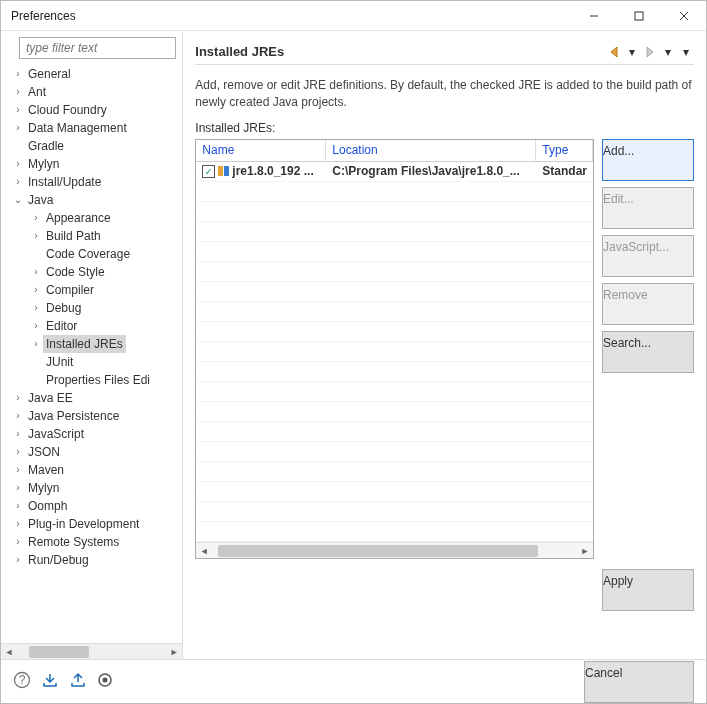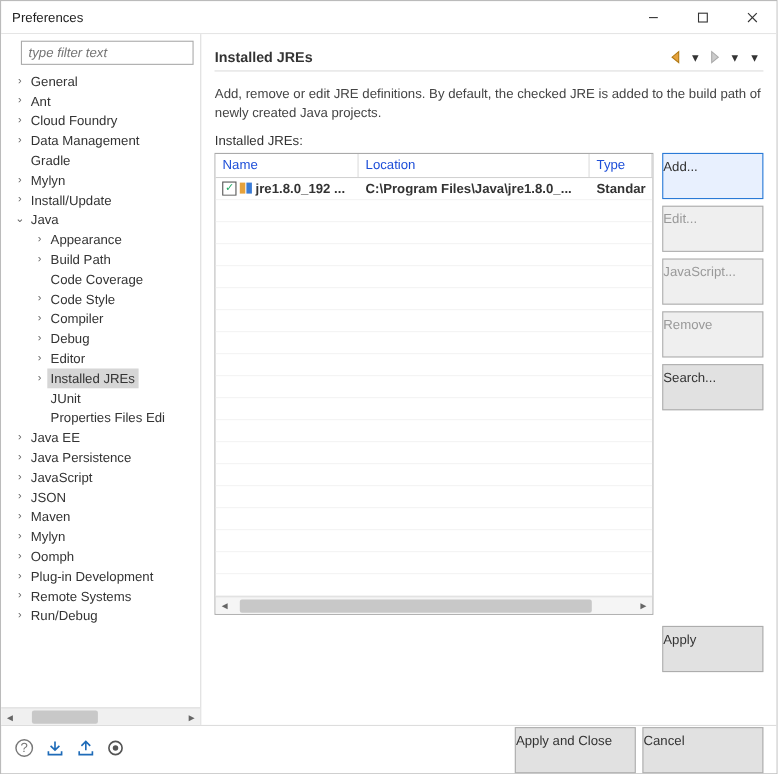--- a/index.html
+++ b/index.html
@@ -311,16 +311,15 @@
           </svg></span>
       <span><svg width="18" height="18">
             <path d="M3 12 L3 15 L15 15 L15 12" fill="none" stroke="#1e6bb8" stroke-width="1.5"></path>
             <path d="M9 11 L9 3 M5 7 L9 3 L13 7" fill="none" stroke="#1e6bb8" stroke-width="1.5"></path>
           </svg></span>
       <span><svg width="16" height="16">
             <circle cx="8" cy="8" r="6" fill="none" stroke="#555" stroke-width="1.5"></circle>
             <circle cx="8" cy="8" r="2.5" fill="#555"></circle>
           </svg></span>
     </div>
-    <div class="btn fbtn">Apply and Close</div>
     <div class="btn fbtn">Cancel</div>
   </div>
 </div>
 
 </body></html>

